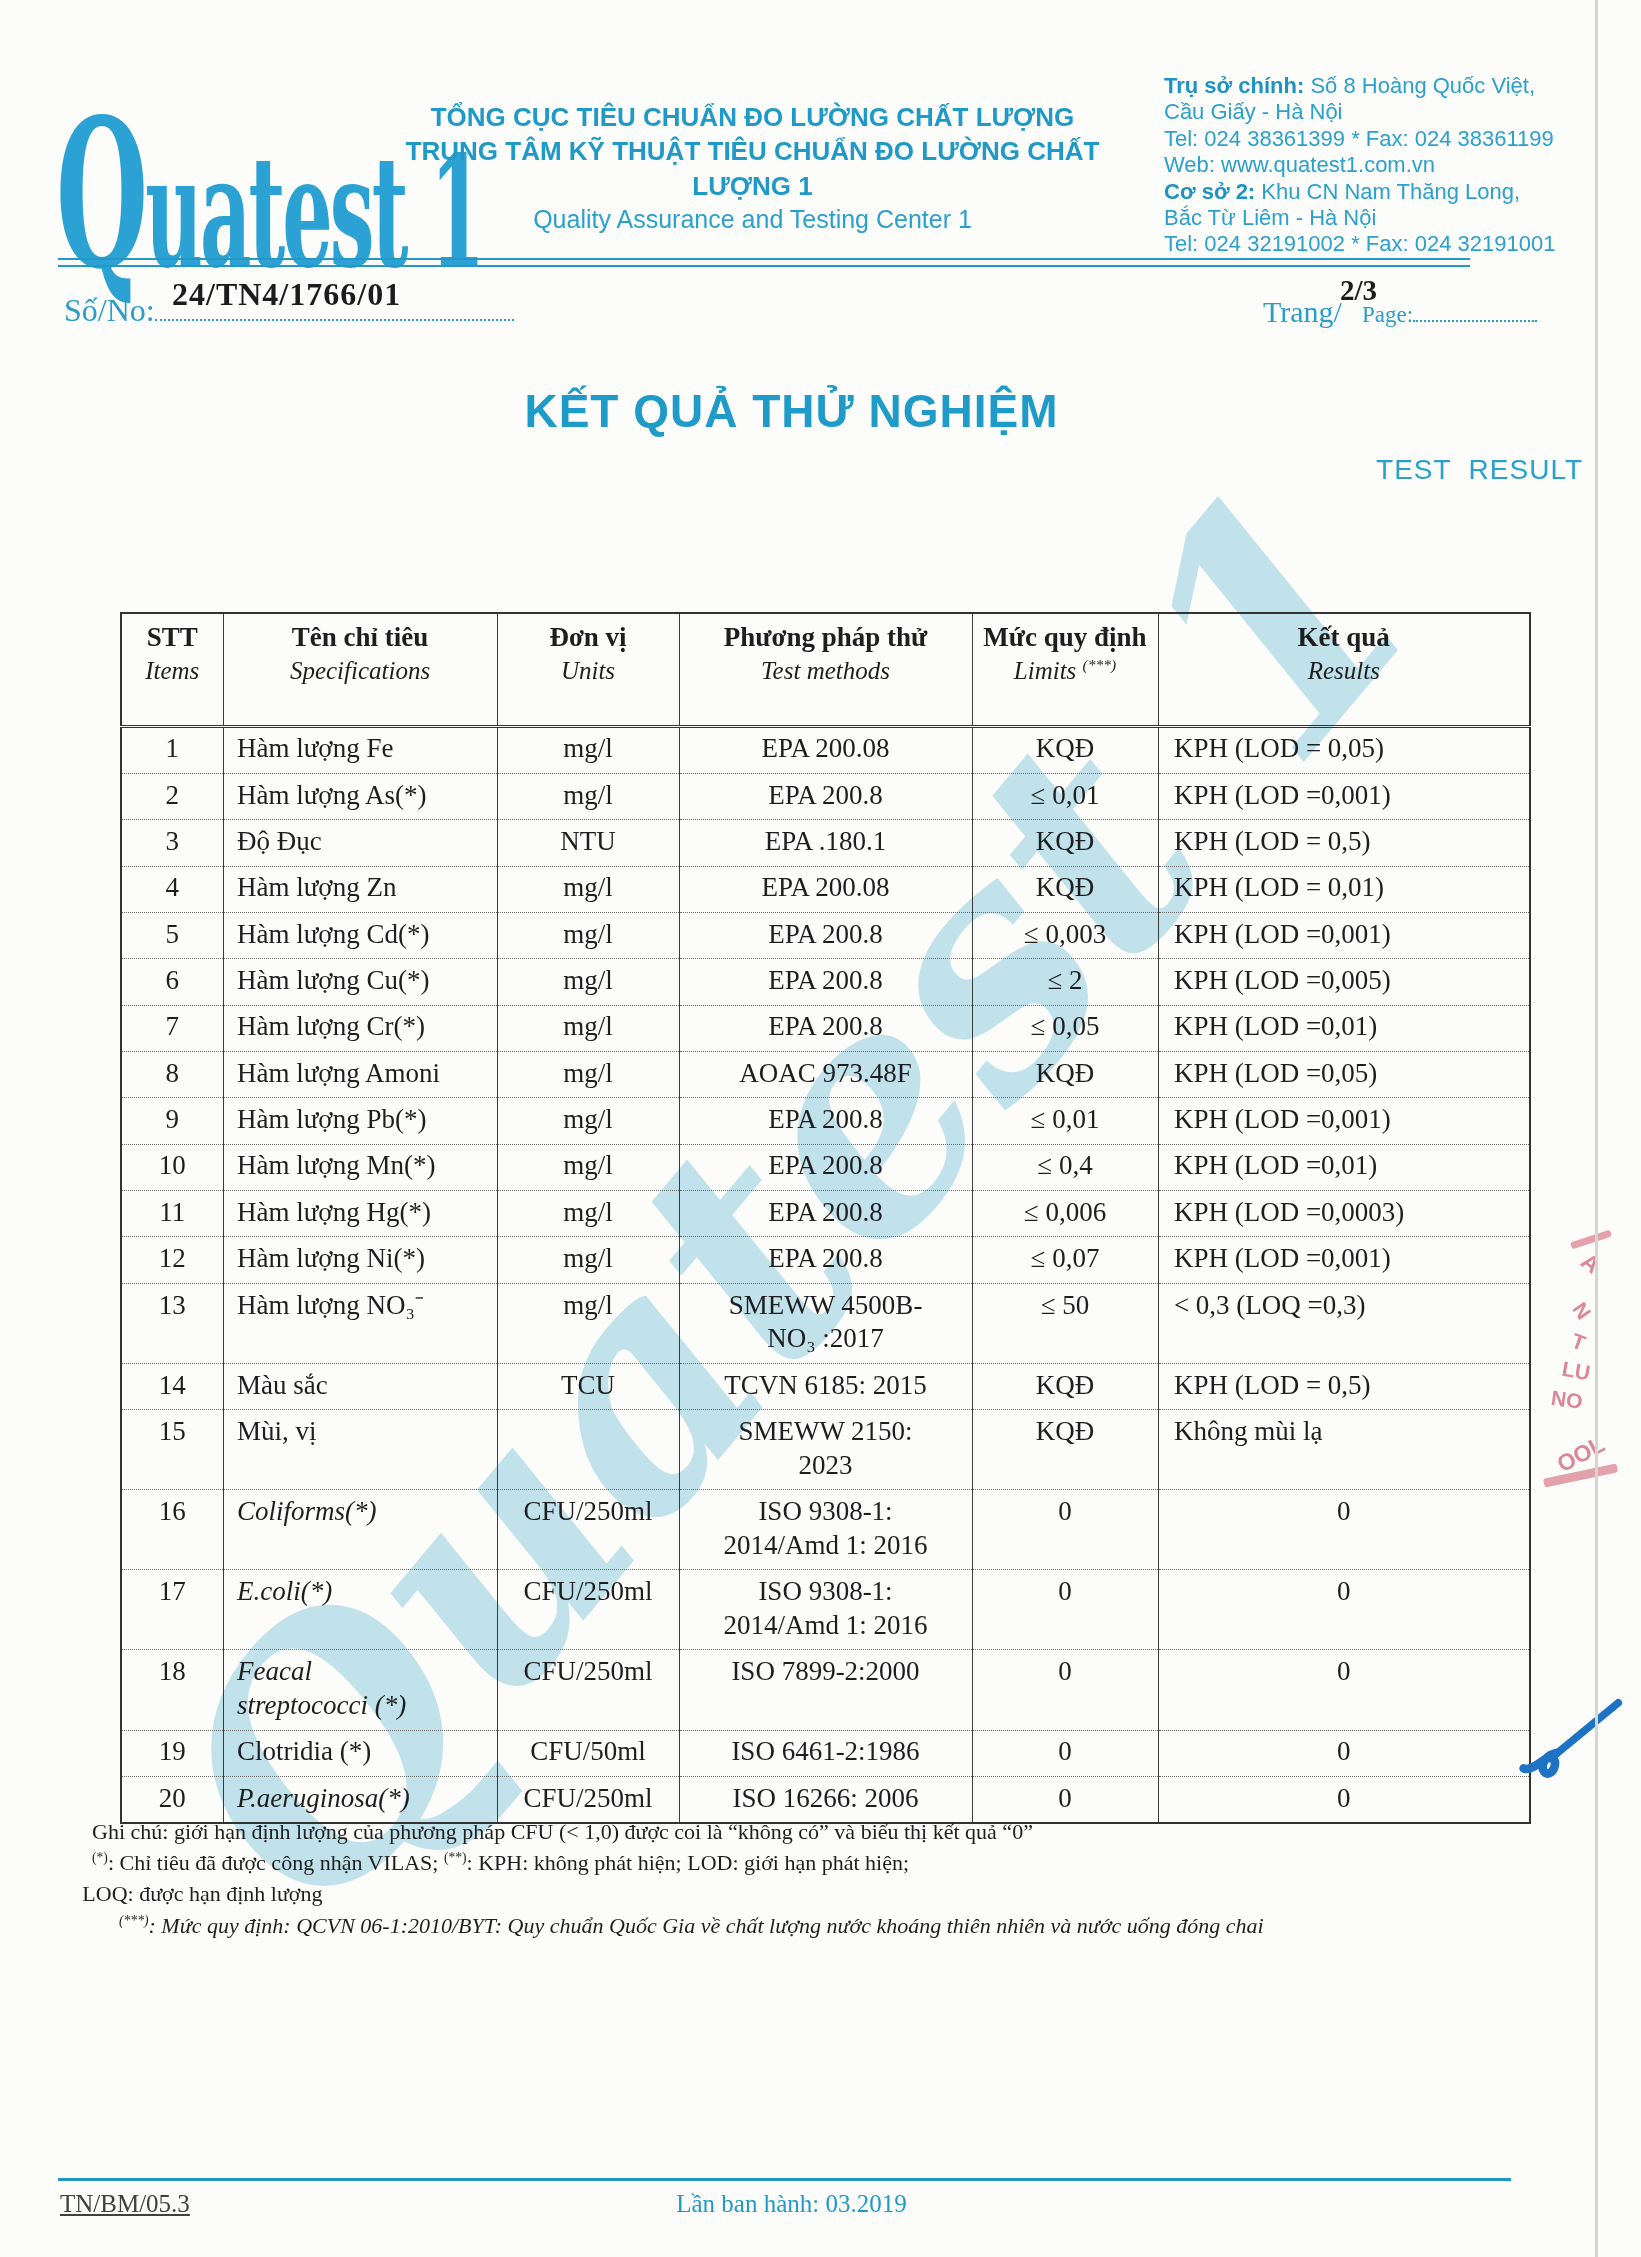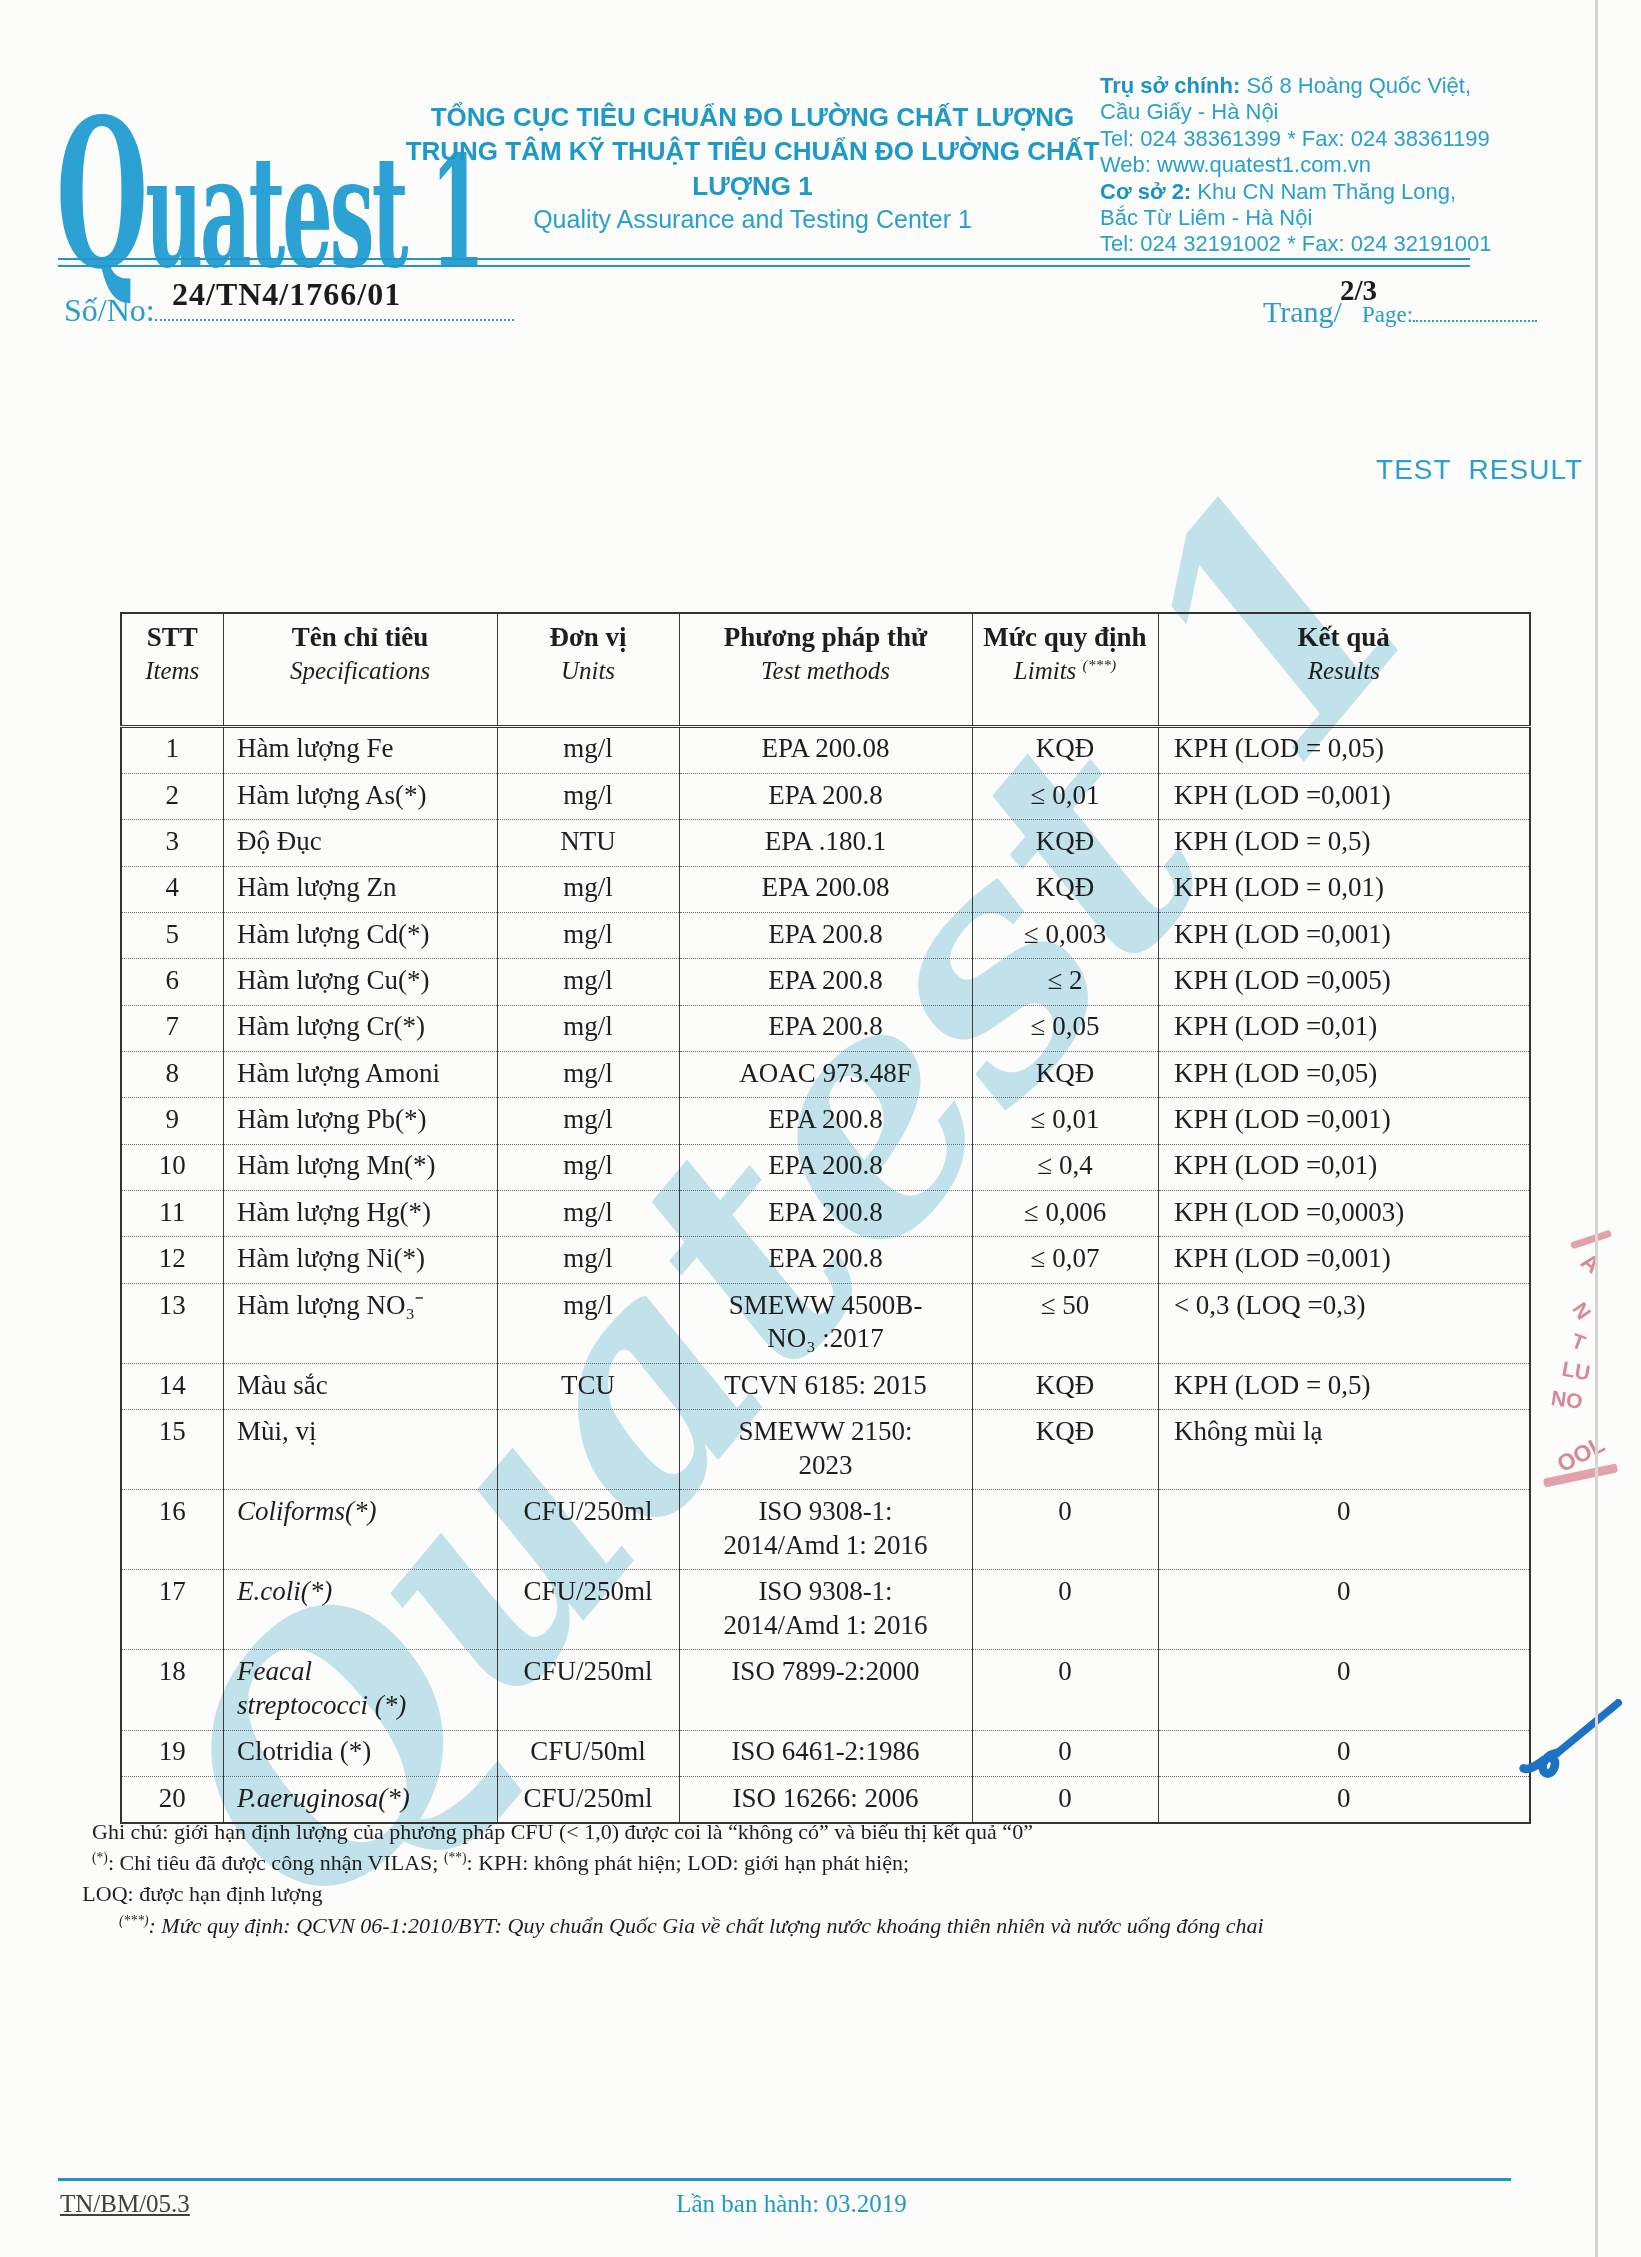--- a/index.html
+++ b/index.html
@@ -7,21 +7,21 @@
         font-family:"Liberation Serif",serif;color:#1e1e20;}
   
   .logo{position:absolute;left:56px;top:93px;color:#2ba2d3;font-family:"DejaVu Serif",serif;
         font-weight:bold;font-size:153px;line-height:1;letter-spacing:-5.8px;white-space:nowrap;
         transform:scaleX(.52);transform-origin:0 0;}
   .logo::first-letter{font-size:1.33em;}
   .org-block{position:absolute;left:381px;top:100px;width:743px;text-align:center;
              font-family:"Liberation Sans",sans-serif;color:#1f9ac8;}
   .org-vn{font-weight:bold;font-size:26px;line-height:1.32;}
   .org-en{font-size:25px;line-height:1.32;color:#2aa0cd;}
-  .contact{position:absolute;left:1100px;top:73px;width:473px;font-family:"Liberation Sans",sans-serif;
+  .contact{position:absolute;left:1164px;top:73px;width:473px;font-family:"Liberation Sans",sans-serif;
            font-size:22px;line-height:1.2;color:#2aa0cd;}
   .contact b{color:#1b93c4;}
   .dbl-rule{position:absolute;left:58px;top:258px;width:1412px;height:4.8px;
             border-top:2.9px solid #2398c6;border-bottom:2.9px solid #2398c6;}
   
   .docno{position:absolute;left:64px;top:290px;font-size:32px;color:#2a9dca;}
   .leader{display:inline-block;width:359px;border-bottom:2.9px dotted #2a9dca;height:29px;vertical-align:baseline;}
   .docno-value{position:absolute;left:172px;top:276px;font-weight:bold;font-size:32px;color:#1c1c1e;letter-spacing:1px;}
   .pageno{position:absolute;left:1263px;top:295px;color:#2a9dca;font-size:30px;white-space:nowrap;}
   .pageno .small{font-size:23px;margin-left:20px;}
@@ -107,20 +107,21 @@
     <div><span>Tel: 024 32191002 * Fax: 024 32191001</span></div>
   </div>
 
   <div class="dbl-rule"></div>
 
   <div class="docno"><span>Số/No:</span><span class="leader"></span></div>
   <div class="docno-value">24/TN4/1766/01</div>
   <div class="pageno"><span>Trang/</span><span class="small">Page:</span><span class="leader2"></span></div>
   <div class="pageno-value">2/3</div>
 
+  <div class="title">KẾT QUẢ THỬ NGHIỆM</div>
   <div class="subtitle">TEST RESULT</div>
 
   <div class="tbl-wrap">
     <table>
       <colgroup>
           <col class="c1">
           <col class="c2">
           <col class="c3">
           <col class="c4">
           <col class="c5">

